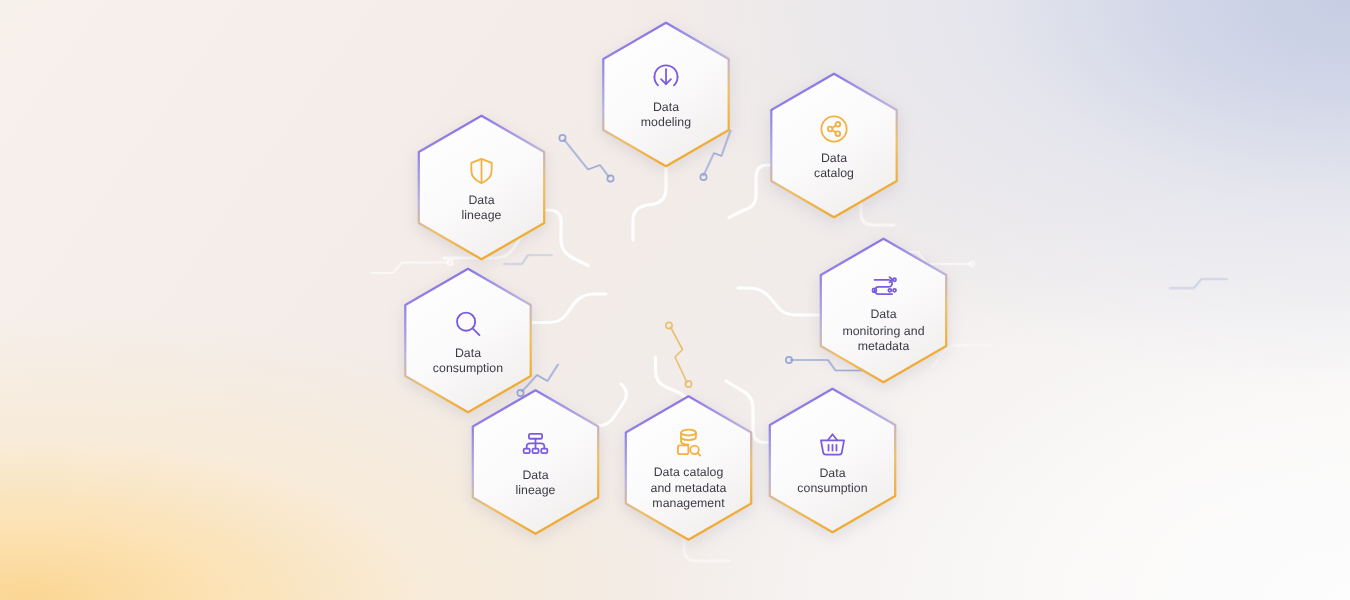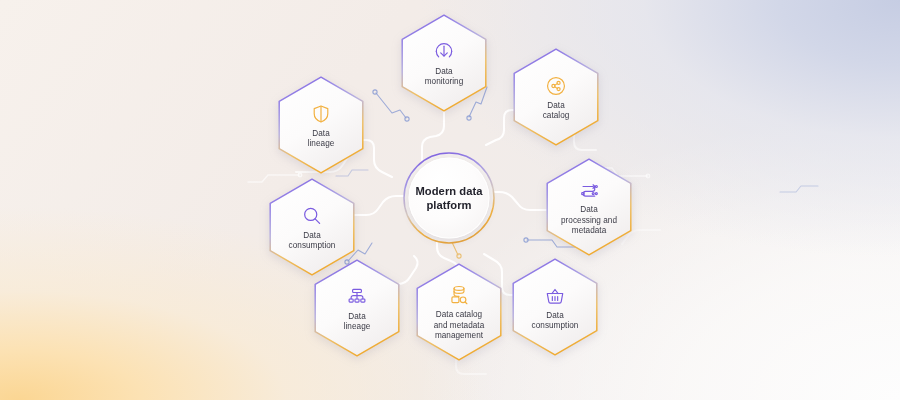--- a/index.html
+++ b/index.html
@@ -178,47 +178,36 @@
       <linearGradient id="ringGrad" x1="0.2" y1="0" x2="0.5" y2="1">
         <stop offset="0%" stop-color="#7b5ce0"></stop>
         <stop offset="30%" stop-color="#a79ae5"></stop>
         <stop offset="58%" stop-color="#d6c9c3"></stop>
         <stop offset="80%" stop-color="#f2b344"></stop>
         <stop offset="100%" stop-color="#e8a53a"></stop>
       </linearGradient>
     </defs>
   </svg>
 
-  <div id="center">
-    <svg class="ringbg" viewBox="0 0 93 93">
-      <circle cx="46.5" cy="46.5" r="45" fill="#f4f0ee" stroke="url(#ringGrad)" stroke-width="1.5"></circle>
-    </svg>
-    <div class="face">
-      <div class="ctext">
-        <span>Modern data</span><br>
-        <span>platform</span>
-      </div>
-    </div>
-  </div>
 
   <div class="node" style="left:444px;top:63px;">
     <svg class="hexwrap" viewBox="0 0 86 98">
       <polygon points="43,1.2 84.8,25.3 84.8,72.7 43,96.8 1.2,72.7 1.2,25.3" fill="url(#hexFill)" stroke="url(#hexStroke)" stroke-width="1.5" stroke-linejoin="round"></polygon>
     </svg>
     <div class="hexface">
       <svg class="nodeicon" viewBox="0 0 24 24" fill="none" stroke="#7b5ce0" stroke-width="1.3" stroke-linecap="round" stroke-linejoin="round">
         <path d="M3.6 11.2a8.4 8.4 0 0 1 16.8 0"></path>
         <path d="M20.4 11.2a8.4 8.4 0 0 1-2.6 6.1"></path>
         <path d="M3.6 11.2a8.4 8.4 0 0 0 2.6 6.1"></path>
         <path d="M12 5.6v10.6"></path>
         <path d="M8.4 12.9 12 16.5l3.6-3.6"></path>
       </svg>
       <div class="nodelabel">
         <span>Data</span><br>
-        <span>monitoring</span>
+        <span>modeling</span>
       </div>
     </div>
   </div>
 
   <div class="node" style="left:556px;top:97px;">
     <svg class="hexwrap" viewBox="0 0 86 98">
       <polygon points="43,1.2 84.8,25.3 84.8,72.7 43,96.8 1.2,72.7 1.2,25.3" fill="url(#hexFill)" stroke="url(#hexStroke)" stroke-width="1.5" stroke-linejoin="round"></polygon>
     </svg>
     <div class="hexface">
       <svg class="nodeicon" viewBox="0 0 24 24" fill="none" stroke="#f2b141" stroke-width="1.3" stroke-linecap="round" stroke-linejoin="round">
@@ -244,21 +233,21 @@
       <svg class="nodeicon" viewBox="0 0 24 24" fill="none" stroke="#7b5ce0" stroke-width="1.3" stroke-linecap="round" stroke-linejoin="round">
         <path d="M5.5 8.2h10.2a2.6 2.6 0 0 1 0 5.2H8.3a2.6 2.6 0 0 0 0 5.2h10"></path>
         <path d="M16.4 6.3 18.6 8.2 16.4 10.1"></path>
         <circle cx="20" cy="8.2" r="1.1"></circle>
         <circle cx="16.6" cy="15.9" r="1.1"></circle>
         <circle cx="20" cy="15.9" r="1.1"></circle>
         <rect x="4.1" y="14.7" width="2.6" height="2.4" rx="0.5"></rect>
       </svg>
       <div class="nodelabel">
         <span>Data</span><br>
-        <span>processing and</span><br>
+        <span>monitoring and</span><br>
         <span>metadata</span>
       </div>
     </div>
   </div>
 
   <div class="node wide" style="left:555px;top:307px;">
     <svg class="hexwrap" viewBox="0 0 86 98">
       <polygon points="43,1.2 84.8,25.3 84.8,72.7 43,96.8 1.2,72.7 1.2,25.3" fill="url(#hexFill)" stroke="url(#hexStroke)" stroke-width="1.5" stroke-linejoin="round"></polygon>
     </svg>
     <div class="hexface">

